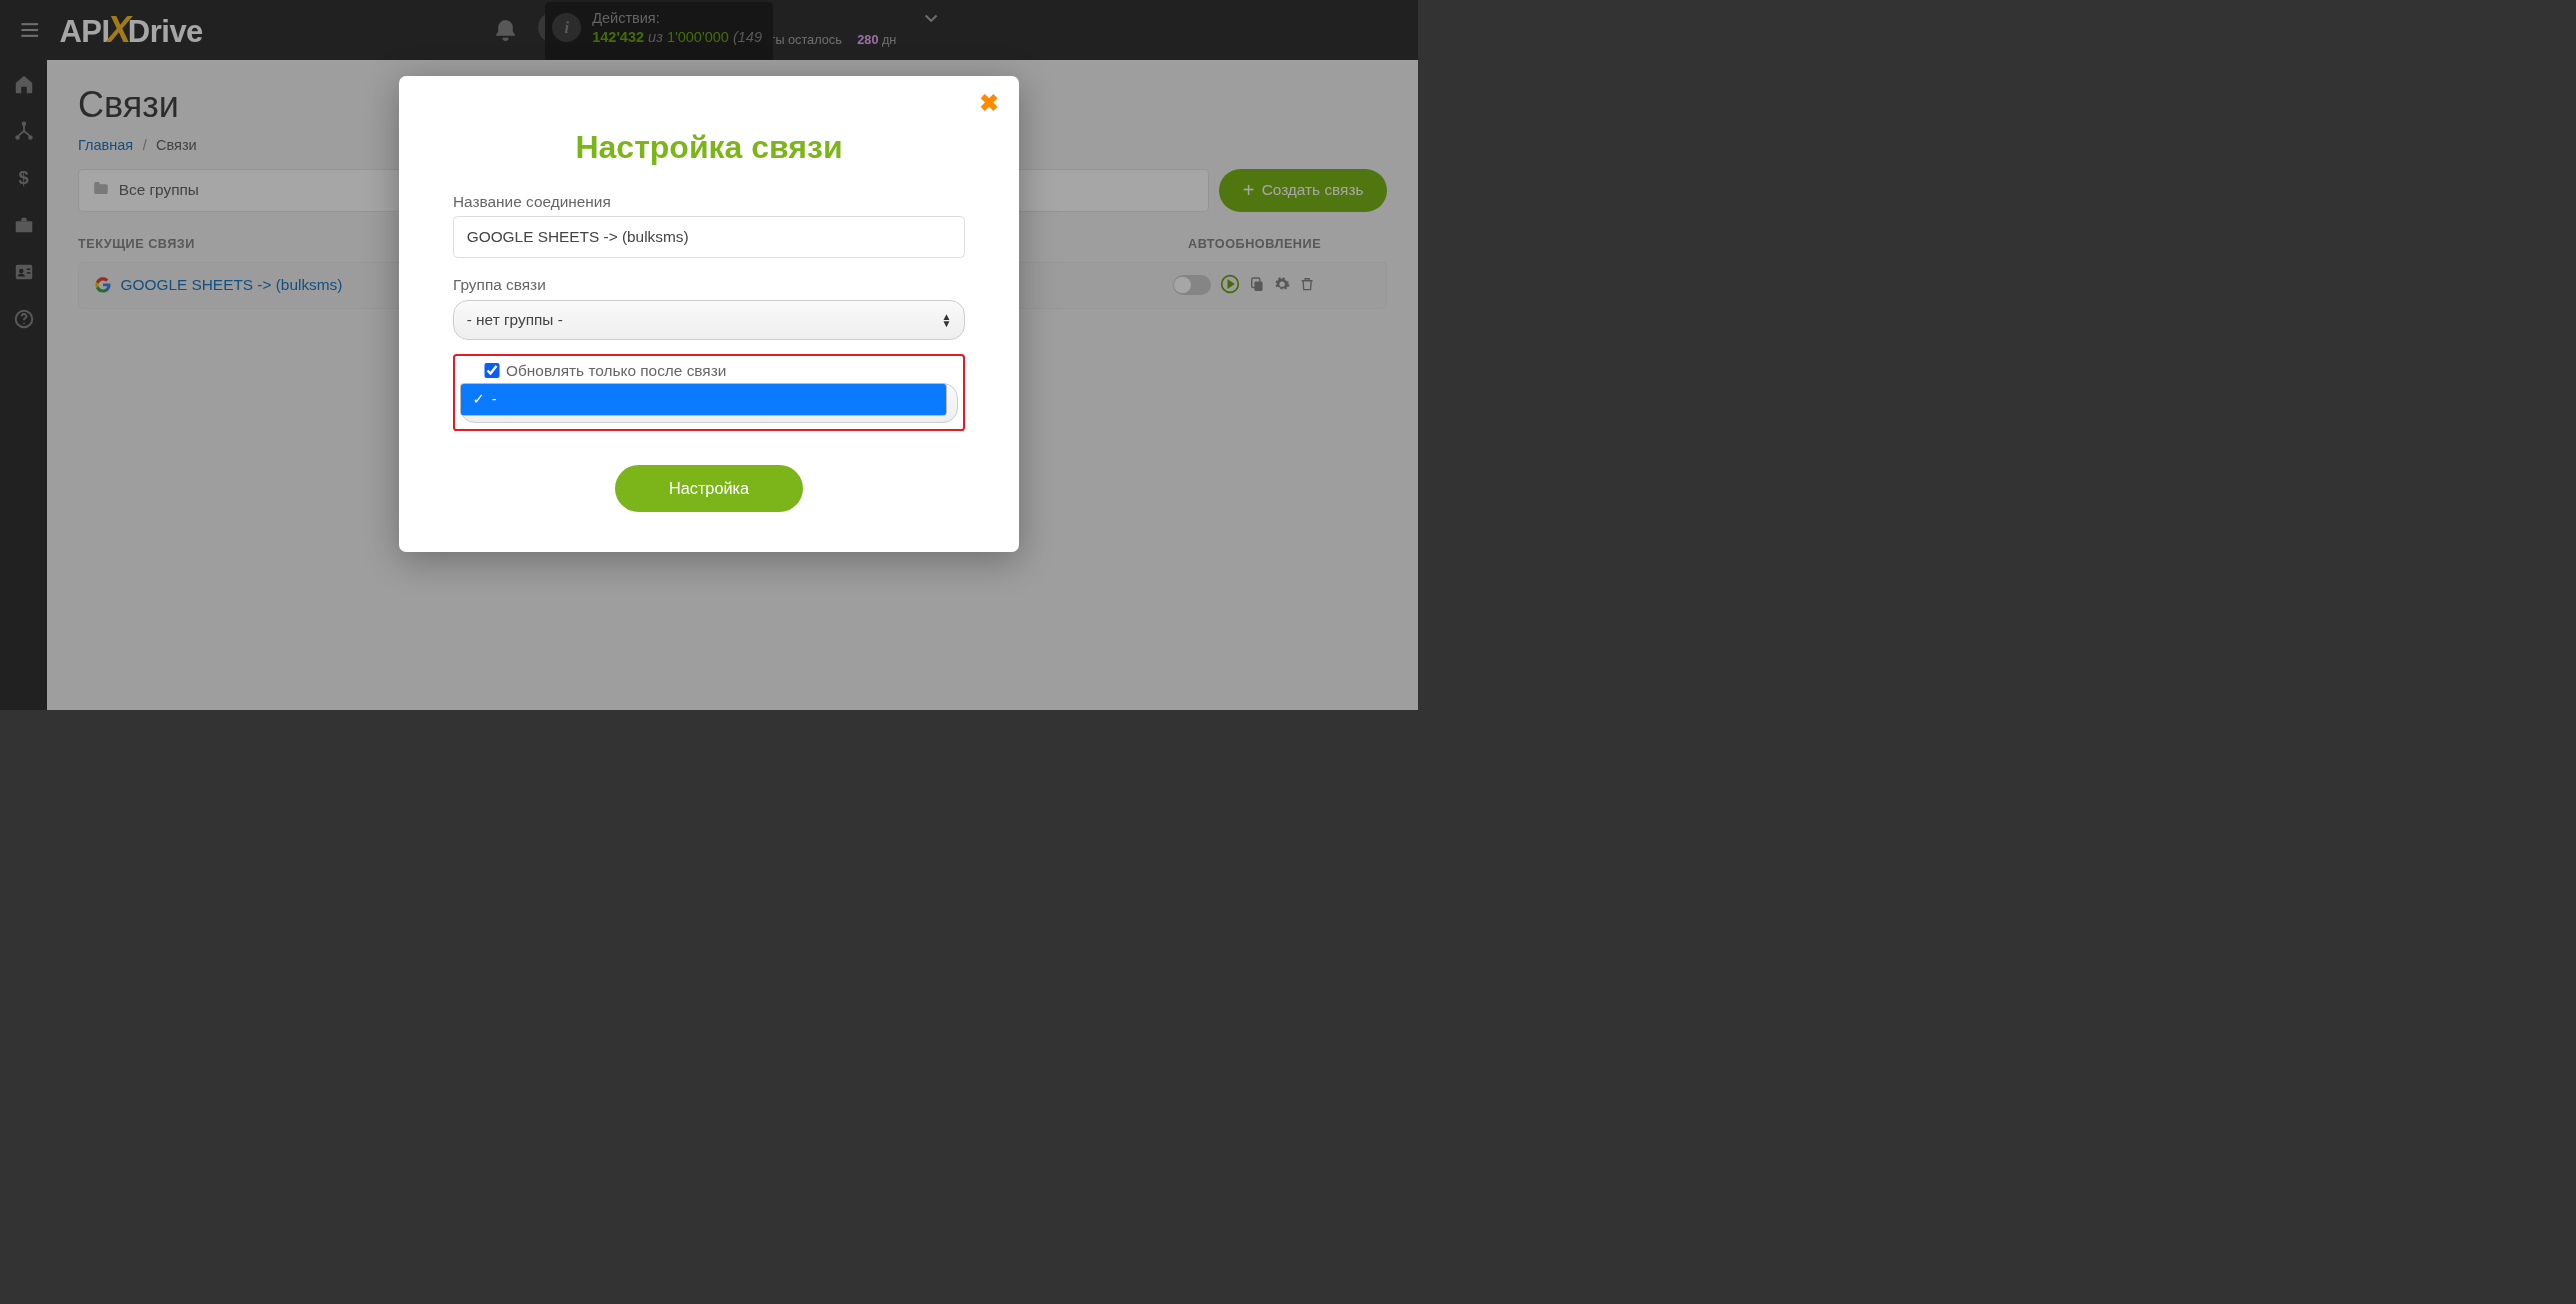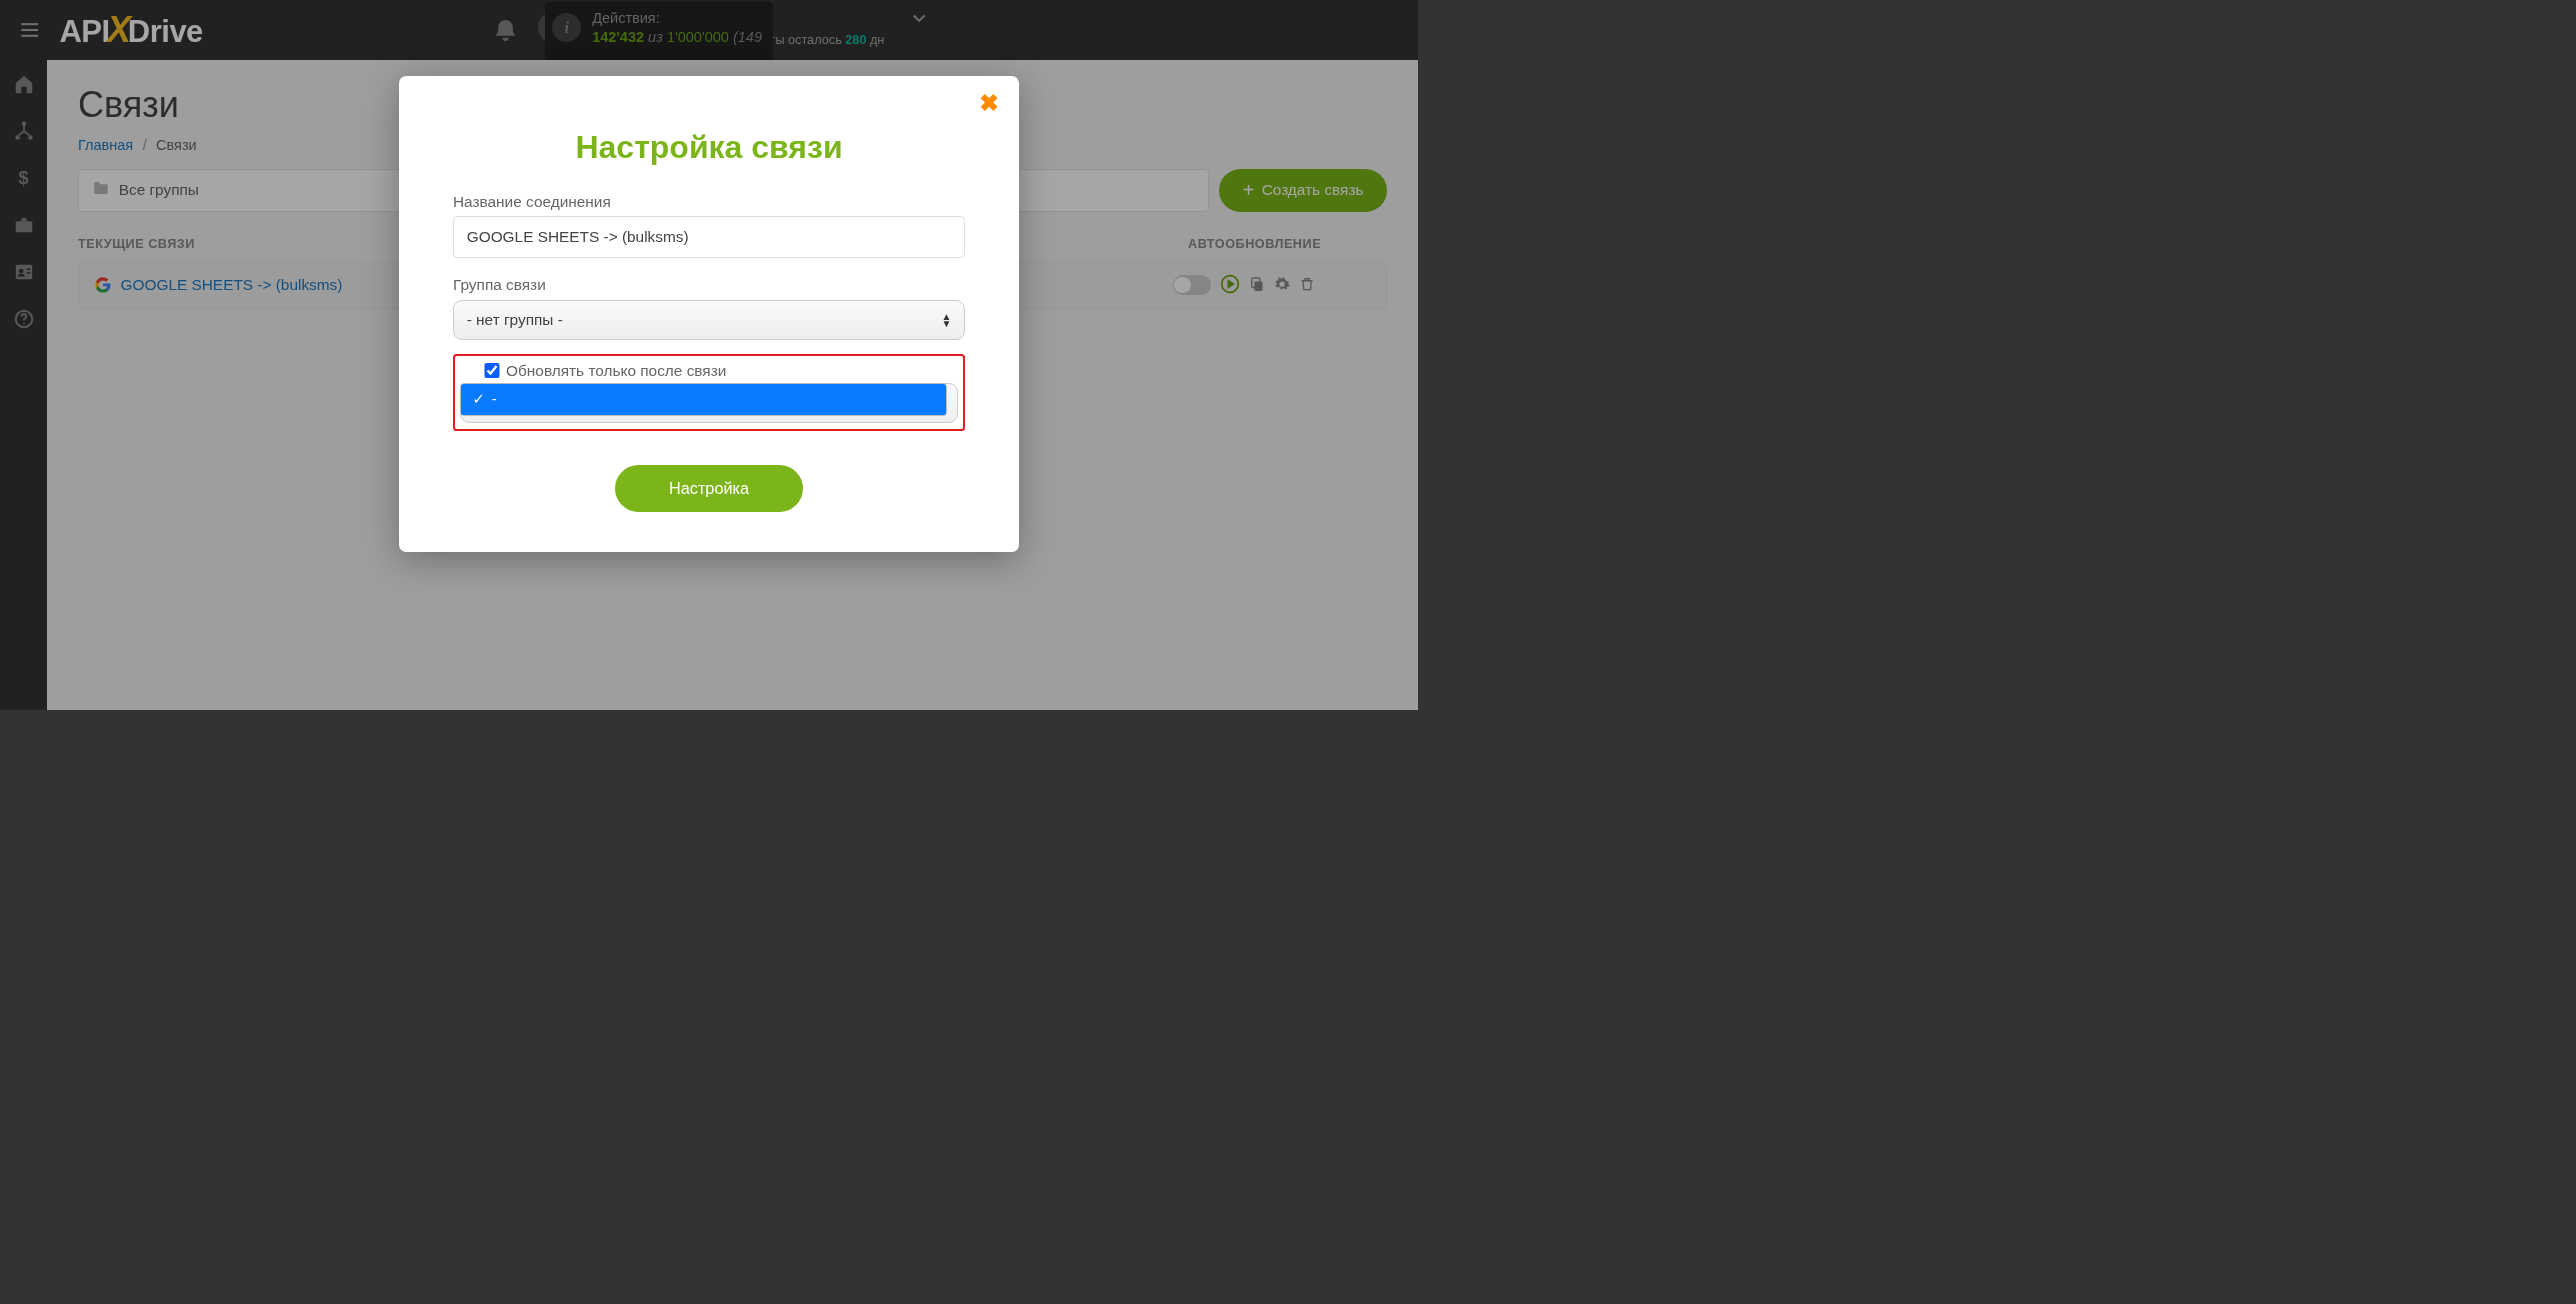--- a/index.html
+++ b/index.html
@@ -25,21 +25,21 @@
 .actions-value .tot { color:#6aa40d; }
 .actions-value .tail { color:#888; font-style:italic; }
 
 .bell { margin-left:auto; width:25px; height:25px; }
 .user-block { display:flex; align-items:flex-start; margin-left:20px; }
 .avatar { width:31px; height:31px; background:#555; border-radius:50%; display:flex; align-items:center; justify-content:center; margin-right:11px; margin-top:1.8px; }
 .avatar svg { width:22px; height:22px; }
 .user-text { display:flex; flex-direction:column; line-height:1.35; }
 .user-name { color:#ddd; font-size:16.3px; }
 .tariff { font-size:12.7px; color:#aaa; white-space:nowrap; max-width:389px; overflow:hidden; }
-.tariff .days { font-weight:700; color:#14b8a6; }
+.tariff .days { font-weight:700; color:#f0abfc;margin-left:12px; }
 .chev { margin-left:27px; }
 
 
 .side { position:absolute; top:60px; left:0; width:47px; bottom:0; background:#333; display:flex; flex-direction:column; }
 .side-item { height:47px; display:flex; align-items:center; justify-content:center; color:#999; cursor:pointer; }
 .side-item svg { width:22px; height:22px; }
 
 
 .main { position:absolute; top:60px; left:47px; right:0; bottom:0; background:#f3f3f3; padding:23.5px 31px; }
 .page-title { font-size:36px; color:#444; font-weight:400; margin-bottom:11px; }
@@ -67,21 +67,21 @@
 .toggle { width:38px; height:20px; background:#ccc; border-radius:10px; position:relative; display:inline-block; }
 .toggle::after { content:""; position:absolute; width:16.3px; height:16.3px; background:#fff; border-radius:50%; left:1.8px; top:1.8px; }
 
 
 .overlay { position:absolute; inset:0; background:rgba(0,0,0,0.35); }
 .modal { position:absolute; top:76px; left:50%; transform:translateX(-50%); width:620px; background:#fff; border-radius:7.2px; padding:53px 54px 40px; box-shadow:0 7.2px 36px rgba(0,0,0,0.3); }
 .modal-close { position:absolute; top:12.7px; right:20px; font-size:23.5px; color:#ff8a00; font-weight:700; cursor:pointer; }
 .modal-title { color:#7cb51a; font-size:32px; font-weight:700; text-align:center; margin-bottom:27px; }
 .field-label { color:#666; font-size:15.4px; margin-bottom:5.4px; }
 .text-input { width:100%; height:42px; border:0.9px solid #ddd; border-radius:4.5px; padding:0 12.7px; font-size:15.4px; color:#444; margin-bottom:18px; }
-.select-box { width:100%; height:40px; border:0.9px solid #ccc; border-radius:9px; background:linear-gradient(#fafafa,#eee); padding:0 12.7px; font-size:15.4px; color:#444; display:flex; align-items:center; justify-content:space-between; margin-bottom:14.5px; cursor:pointer; position:relative; }
+.select-box { width:100%; height:40px; border:0.9px solid #ccc; border-radius:15px; background:linear-gradient(#fafafa,#eee); padding:0 12.7px; font-size:15.4px; color:#444; display:flex; align-items:center; justify-content:space-between; margin-bottom:14.5px; cursor:pointer; position:relative; }
 .select-arrows { font-size:10px; line-height:0.7; color:#333; display:flex; flex-direction:column; }
 .check-row { display:flex; align-items:center; margin-bottom:3.6px;padding-left:24px; }
 .check-row input { width:15.4px; height:15.4px; margin-right:6.3px; accent-color:#0a5ef7; }
 .check-row label { color:#666; font-size:15.4px; }
 .highlight-box { border:2.7px solid #e31b23; border-radius:3.6px; padding:5.4px; margin-top:11px; margin-bottom:3.6px; position:relative; }
 .select-wrap { position:relative; }
 .select-box.inner { margin:0; }
 .dropdown-open { position:absolute; left:0; right:11px; top:0; background:#fff; border:0.9px solid #bbb; border-radius:3.6px; overflow:hidden; z-index:3; }
 .dd-option { background:#0a7aff; color:#fff; padding:7.2px 11px; display:flex; align-items:center; font-size:14.5px; }
 .dd-check { margin-right:7.2px; }

